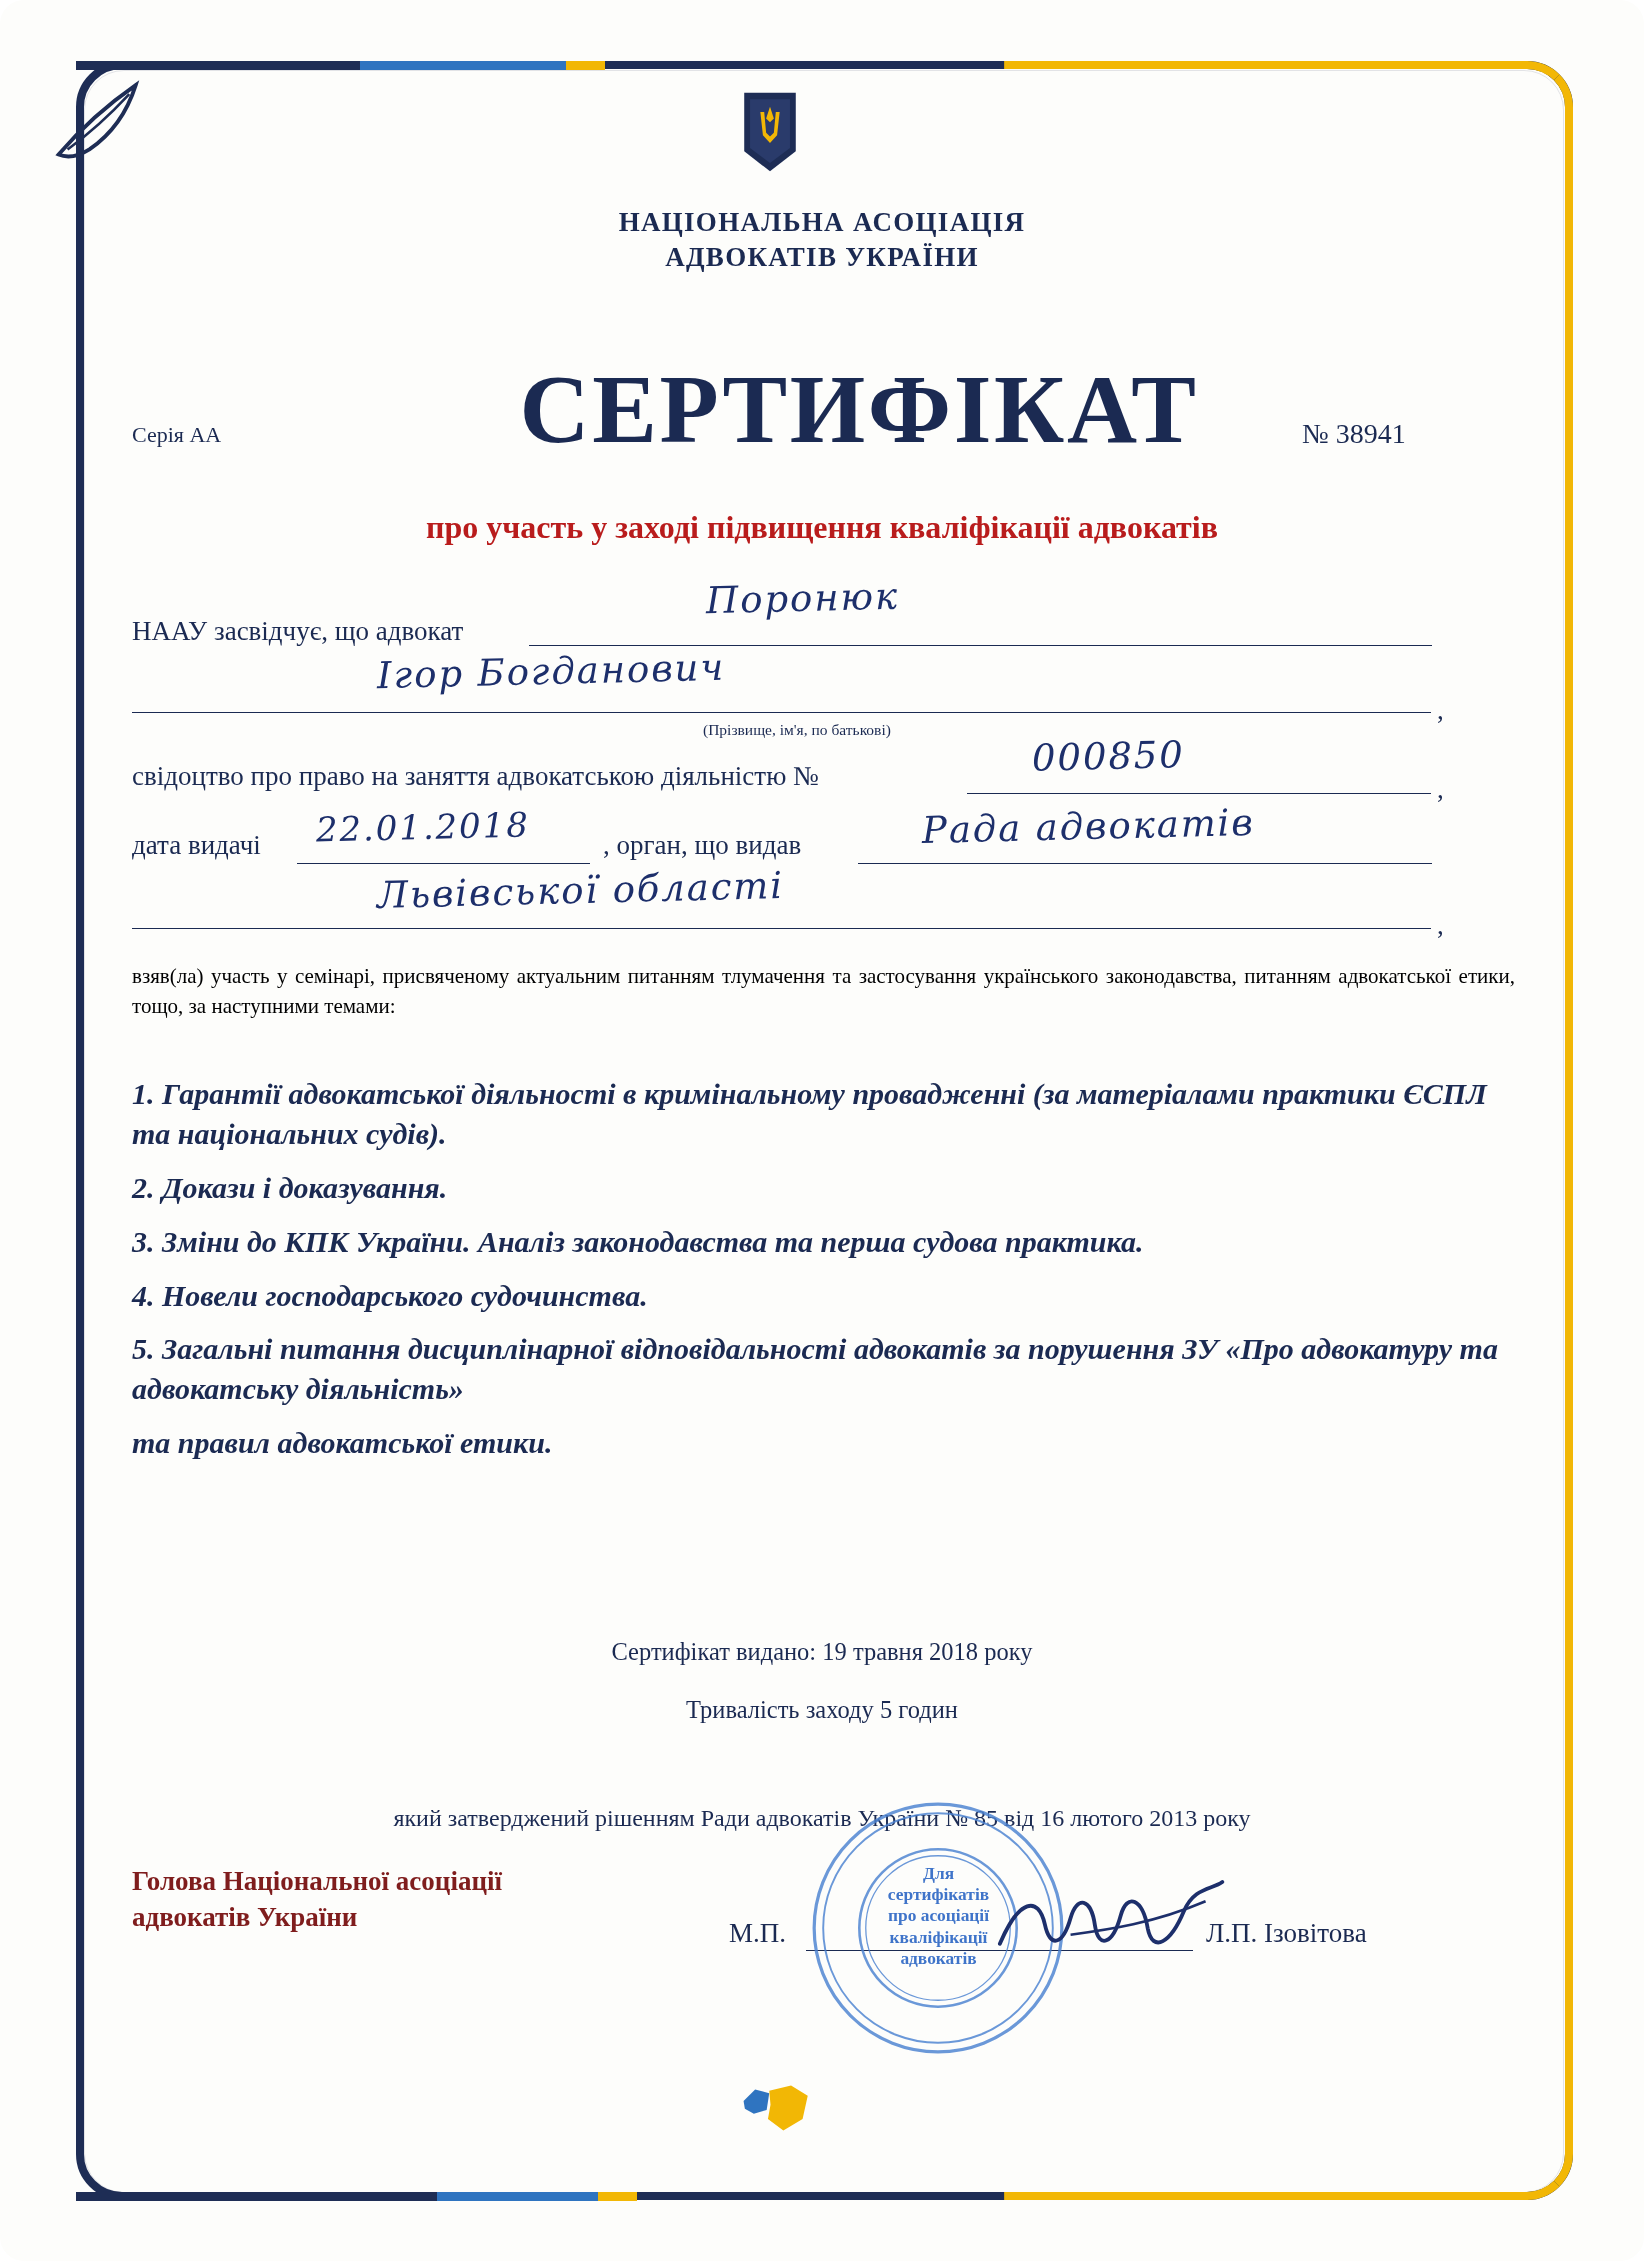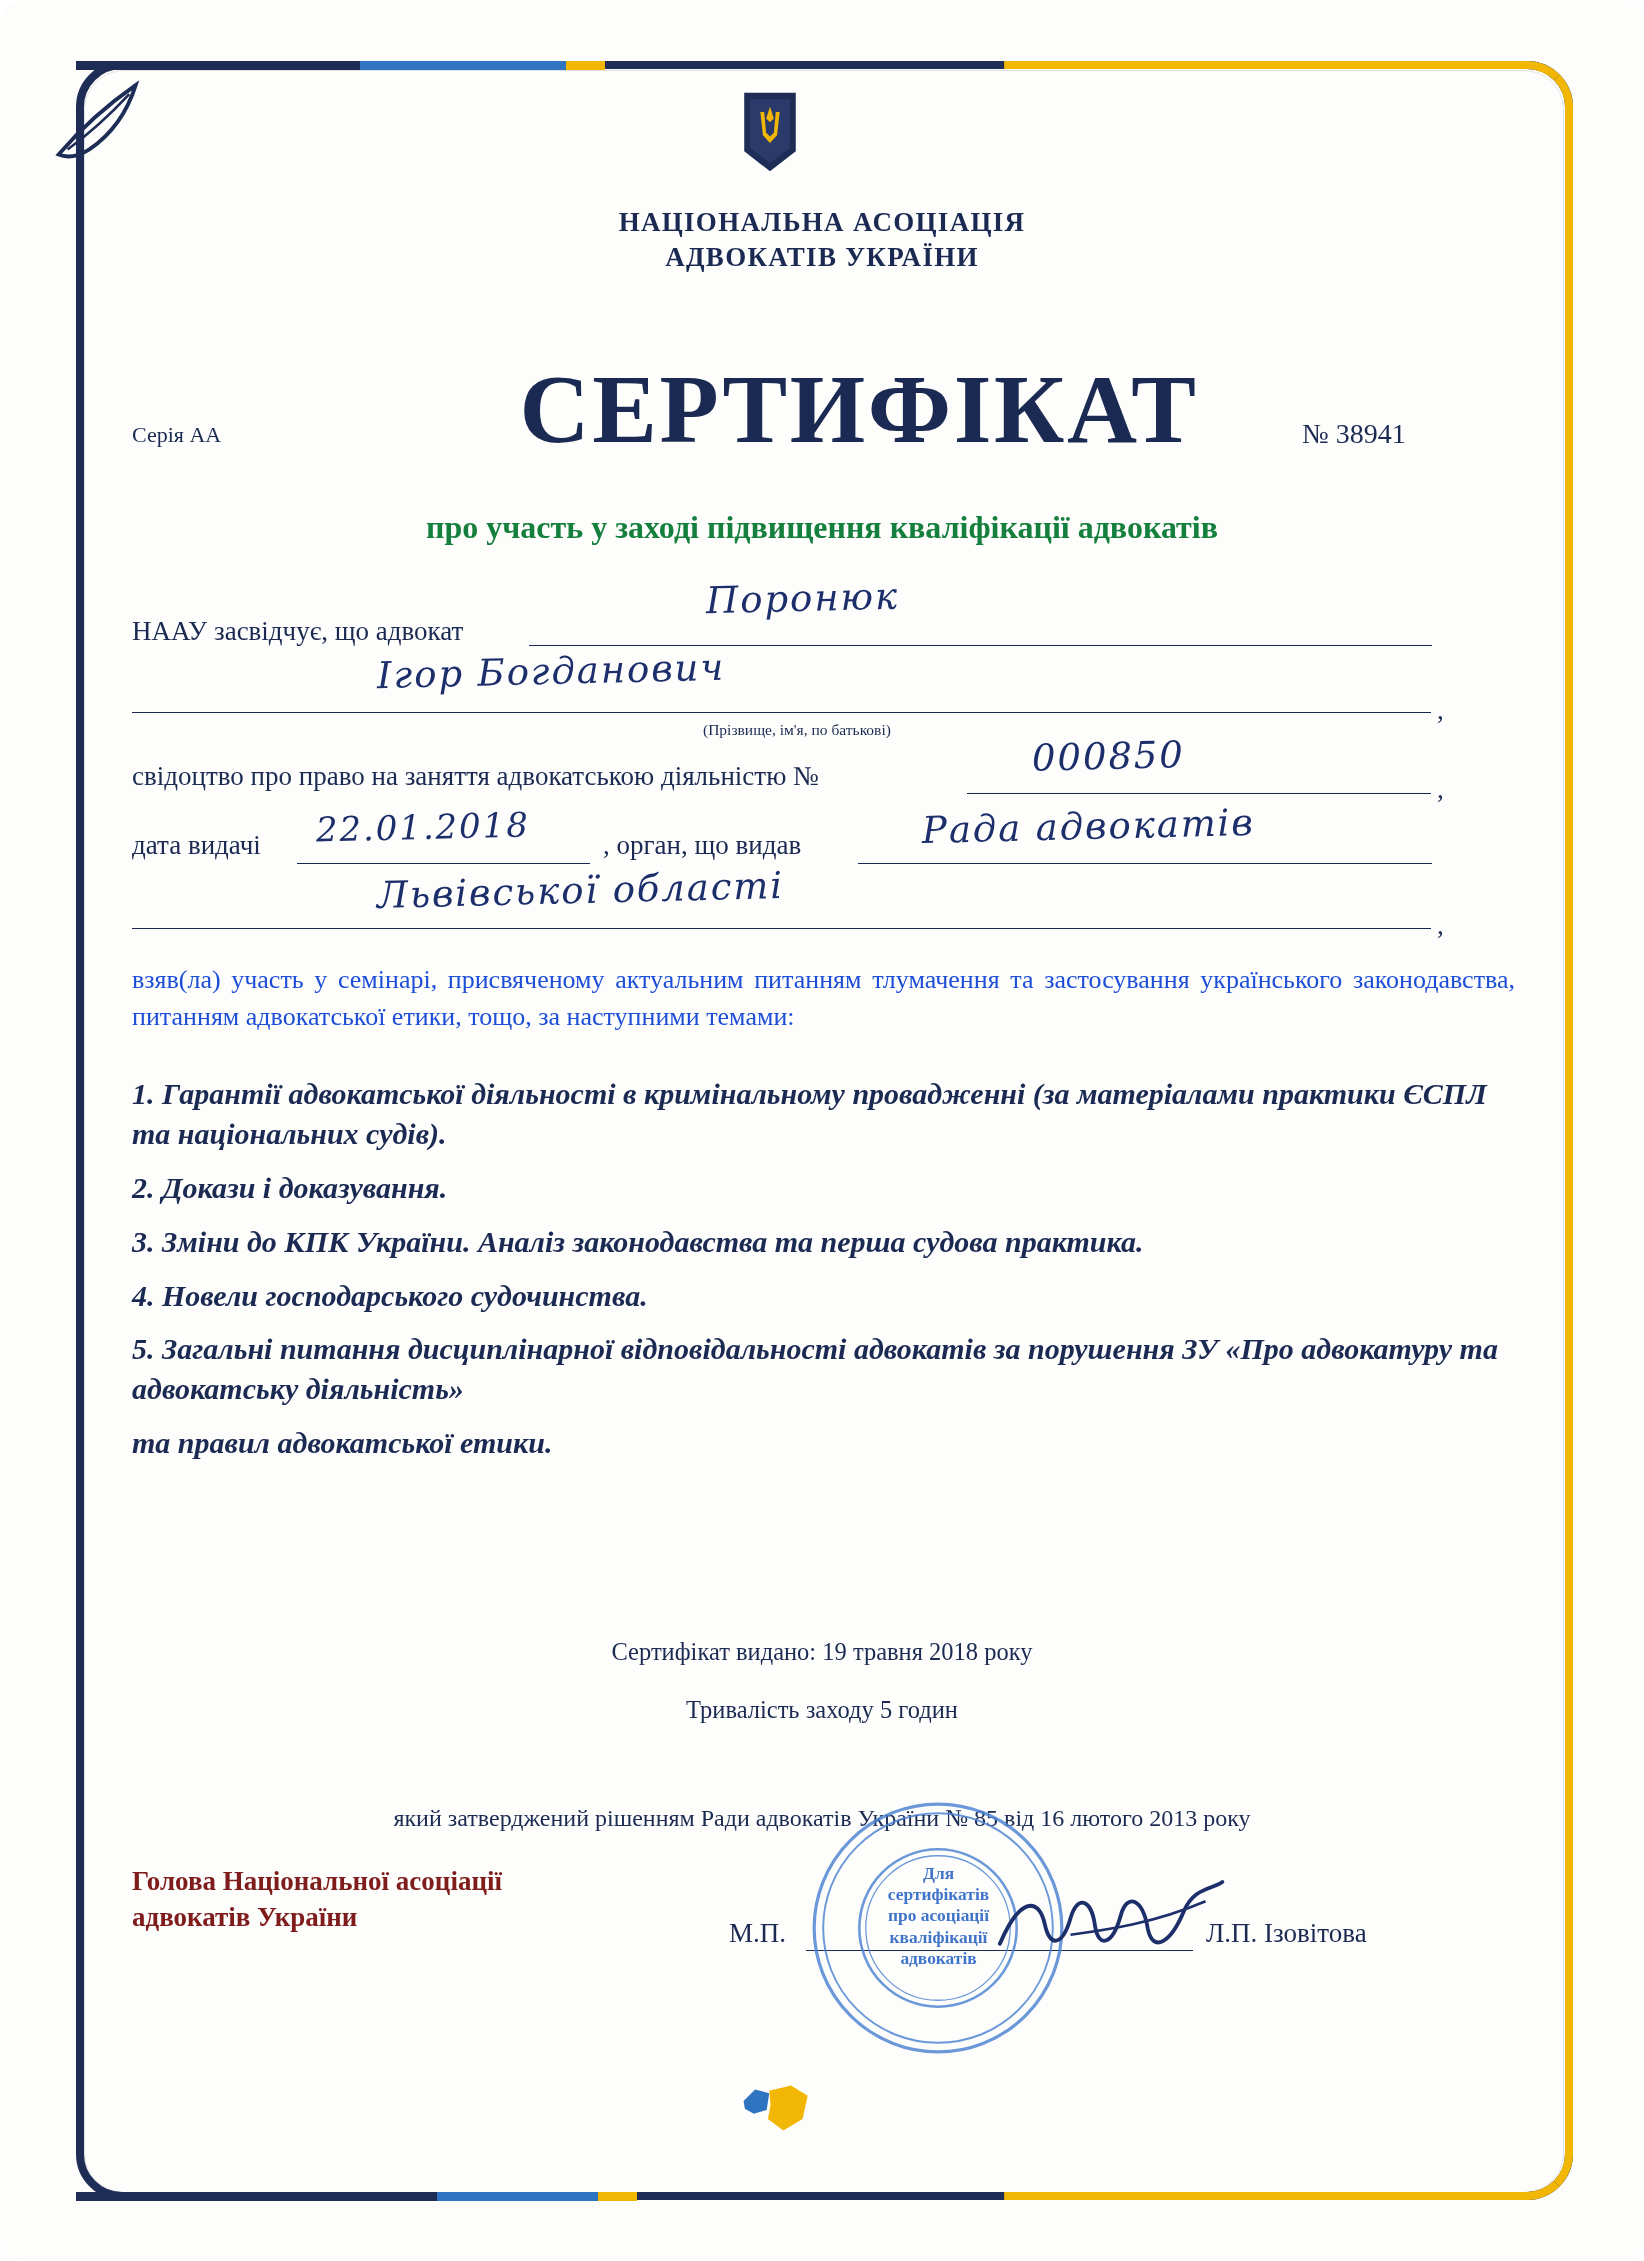--- a/index.html
+++ b/index.html
@@ -158,21 +158,21 @@
     color: #1b2a52;
   }
   .subtitle {
     position: absolute;
     left: 0;
     top: 509px;
     width: 1644px;
     text-align: center;
     font-size: 32px;
     font-weight: bold;
-    color: #15803d;
+    color: #b91c1c;
   }
 
   
   .body-text {
     position: absolute;
     font-size: 27px;
     color: #1b2a52;
   }
   .rule {
     position: absolute;
@@ -194,23 +194,23 @@
     font-size: 15.5px;
     color: #1b2a52;
   }
 
   
   .para {
     position: absolute;
     left: 132px;
     top: 962px;
     width: 1383px;
-    font-size: 26px;
+    font-size: 21px;
     line-height: 1.42;
-    color: #1d4ed8;
+    color: #000000;
     text-align: justify;
   }
 
   
   .topics {
     position: absolute;
     left: 132px;
     top: 1074px;
     width: 1386px;
   }

